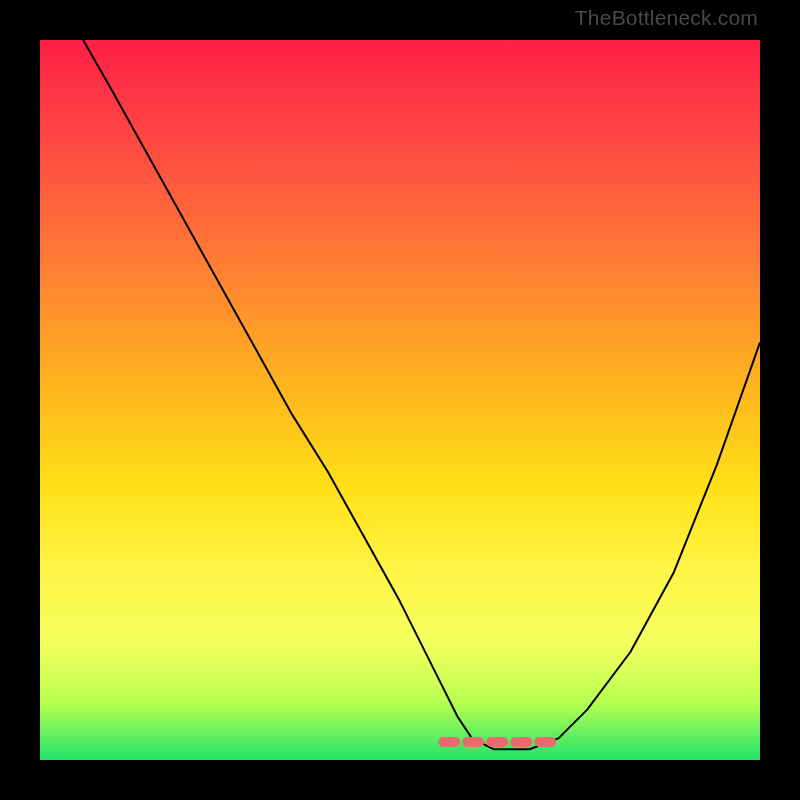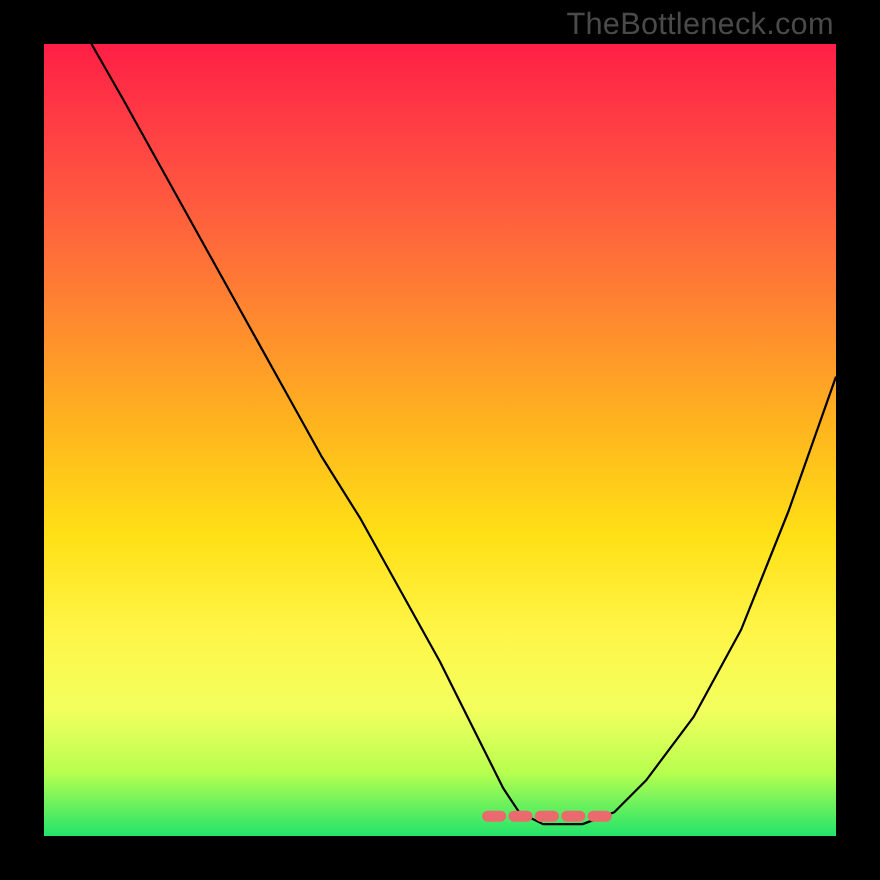--- a/index.html
+++ b/index.html
@@ -36,21 +36,21 @@
       #f3ff5e 84%,
       #b7ff4f 92%,
       #22e36b 100%
     );
   }
   .watermark {
     position: absolute;
     top: 6px;
     right: 42px;
     color: #4a4a4a;
-    font-size: 28px;
+    font-size: 21px;
     font-weight: 500;
     letter-spacing: 0.2px;
     pointer-events: none;
   }
   svg.overlay {
     position: absolute;
     left: 0;
     top: 0;
     width: 720px;
     height: 720px;

